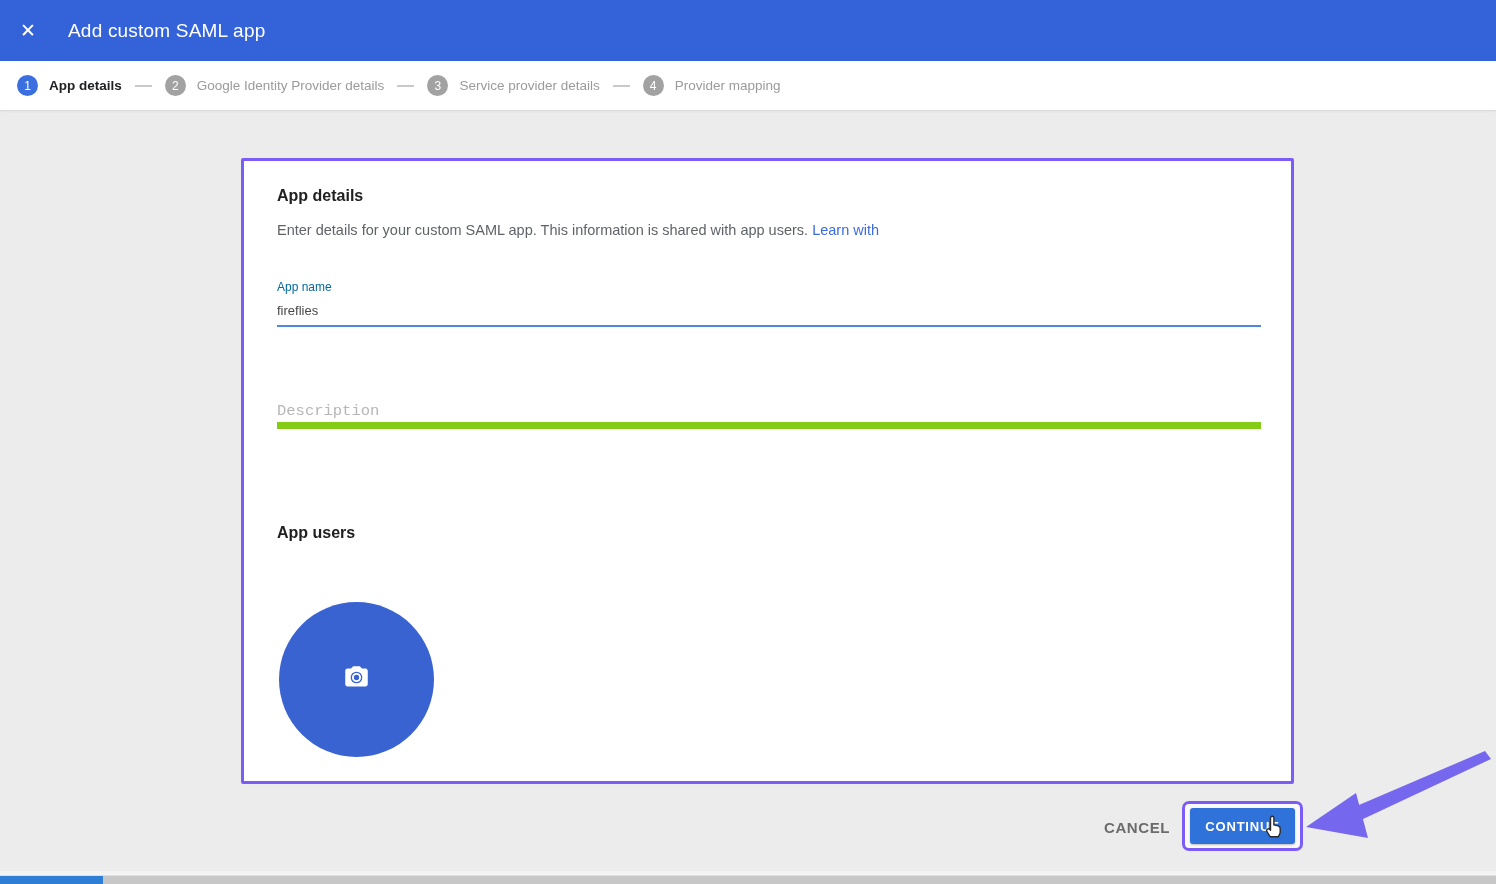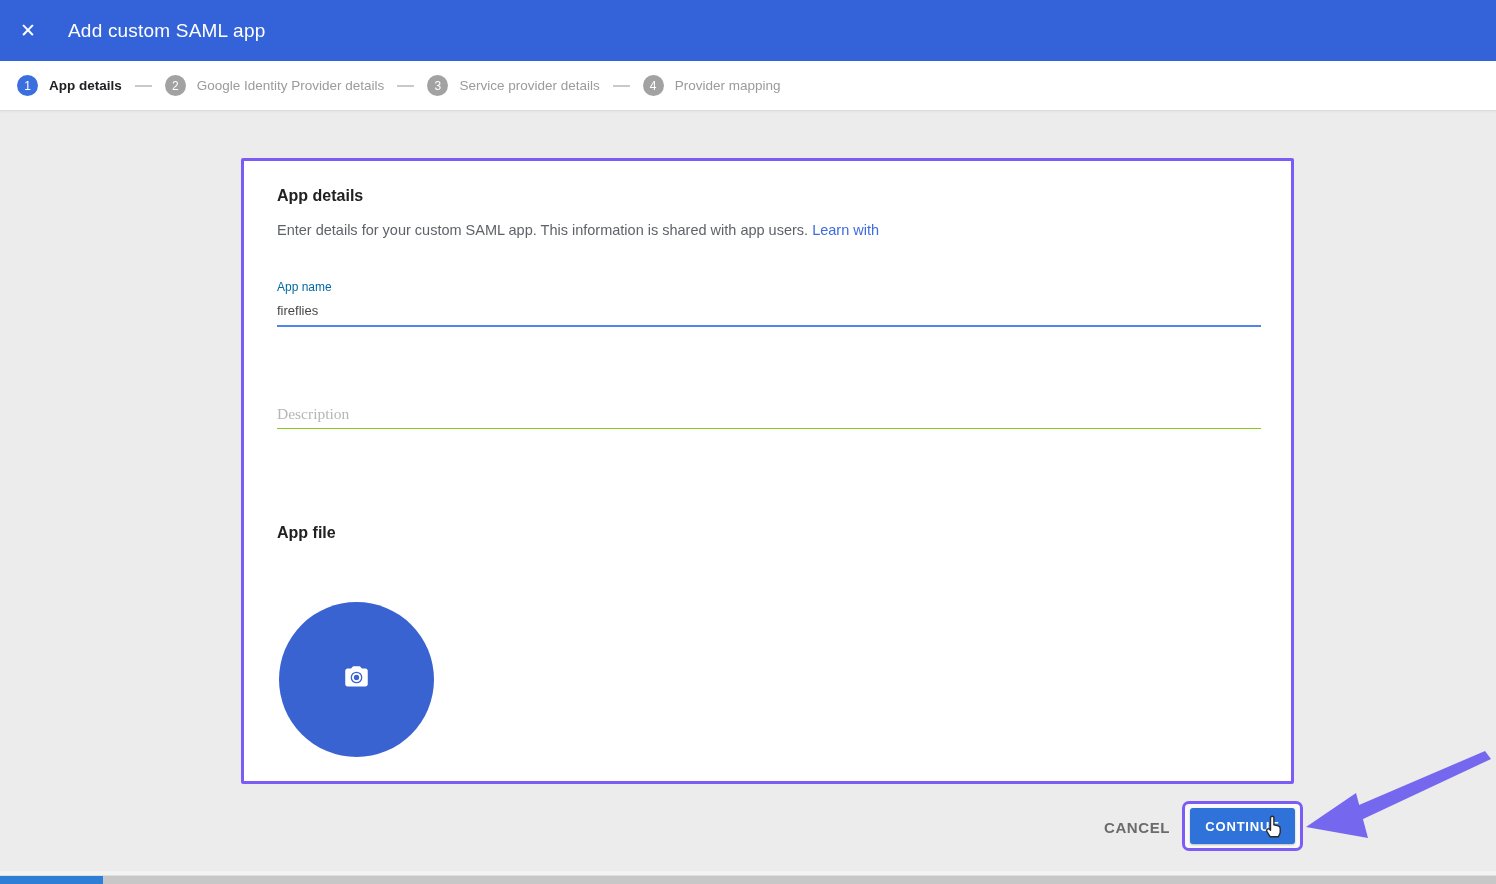--- a/index.html
+++ b/index.html
@@ -67,22 +67,22 @@
   .name-input {
     position:absolute; left:33px; top:134px; width:984px; height:32px;
     border:none; outline:none; background:transparent;
     border-bottom:2px solid #4f86ec;
     font-family:"Liberation Sans", sans-serif;
     font-size:13px; color:#484848; padding:0;
   }
   .desc-input {
     position:absolute; left:33px; top:238px; width:984px; height:30px;
     border:none; outline:none; background:transparent;
-    border-bottom:1px solid #84cc16;
-    font-family:Liberation Serif, serif;
+    border-bottom:7px solid #84cc16;
+    font-family:Liberation Mono, monospace;
     font-size:15.5px; color:#484848; padding:0;
   }
   .desc-input::placeholder { color:#b6b6b6; opacity:1; }
 
   .icon-title {
     position:absolute; left:33px; top:363px;
     font-size:16px; font-weight:bold; color:#212121;
   }
   .icon-desc {
     position:absolute; left:33px; top:396px;
@@ -163,21 +163,21 @@
     <span>Enter details for your custom SAML app. This information is shared with app users.</span>
     <span> </span>
     <span class="learn-more">Learn with</span>
   </div>
 
   <div class="float-label">App name</div>
   <input class="name-input" type="text" value="fireflies" style="">
 
   <input class="desc-input" type="text" placeholder="Description" style="">
 
-  <div class="icon-title">App file</div>
+  <div class="icon-title">App users</div>
 
   <div class="upload-circle">
     <span>
       <svg width="27" height="27" viewBox="0 0 24 24">
         <path fill="#ffffff" fill-rule="evenodd" d="M9 2 7.17 4H4c-1.1 0-2 .9-2 2v12c0 1.1.9 2 2 2h16c1.1 0 2-.9 2-2V6c0-1.1-.9-2-2-2h-3.17L15 2H9zm3 15.2A5.2 5.2 0 1 1 12 6.8a5.2 5.2 0 0 1 0 10.4z"></path>
         <circle cx="12" cy="12" r="3.2" fill="none" stroke="#ffffff" stroke-width="1.7"></circle>
       </svg>
     </span>
   </div>
 </div>

